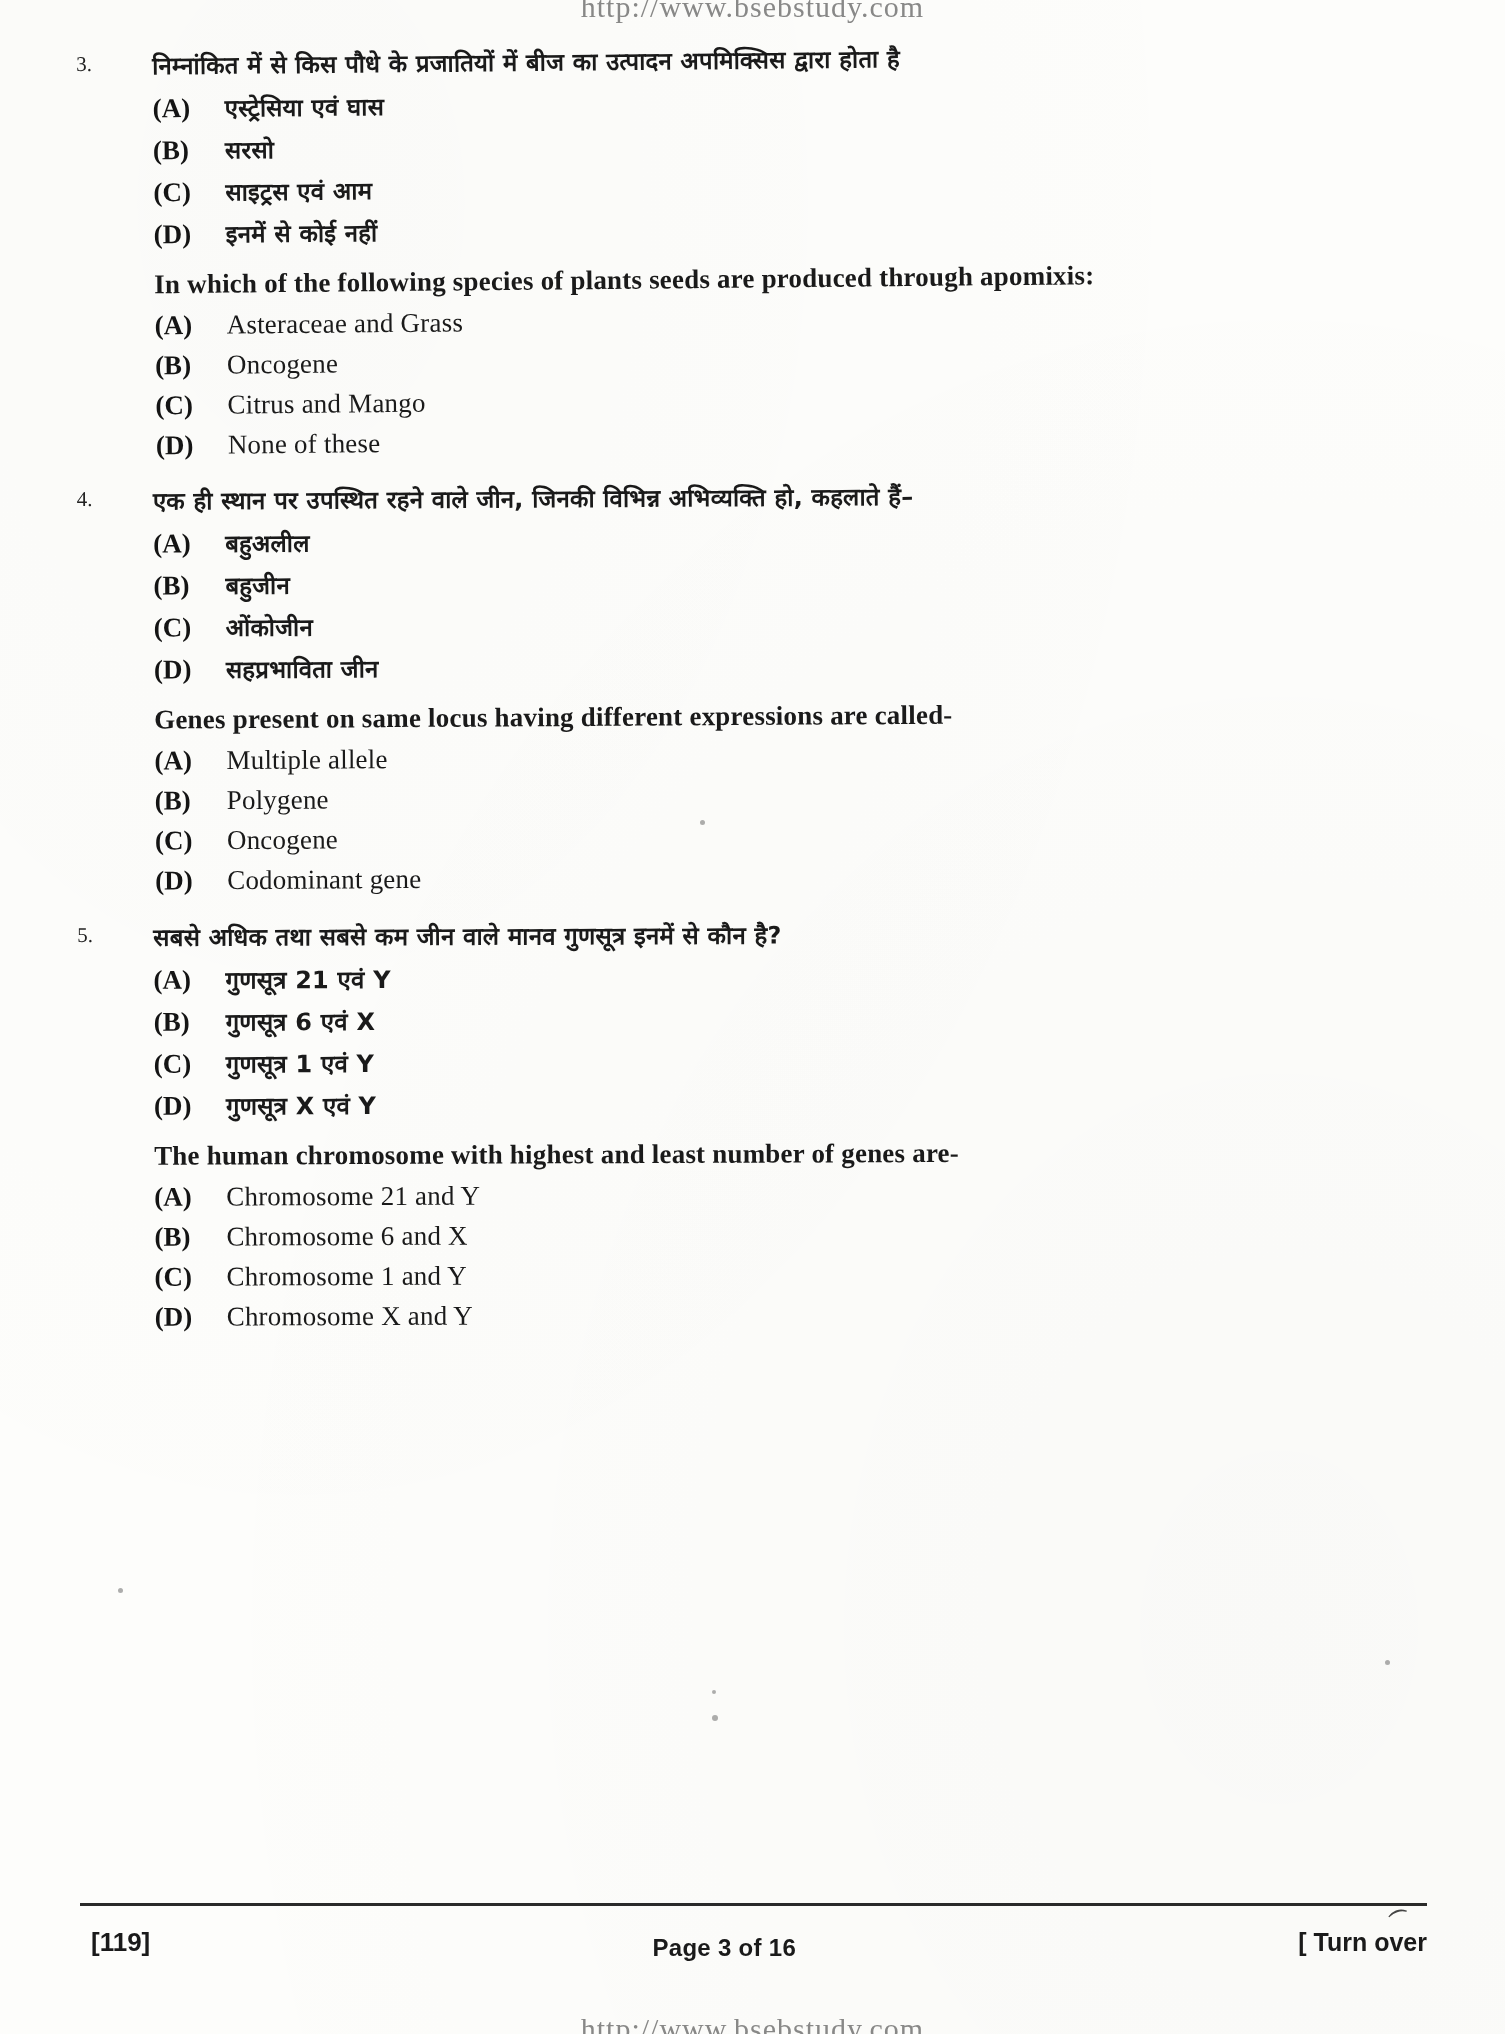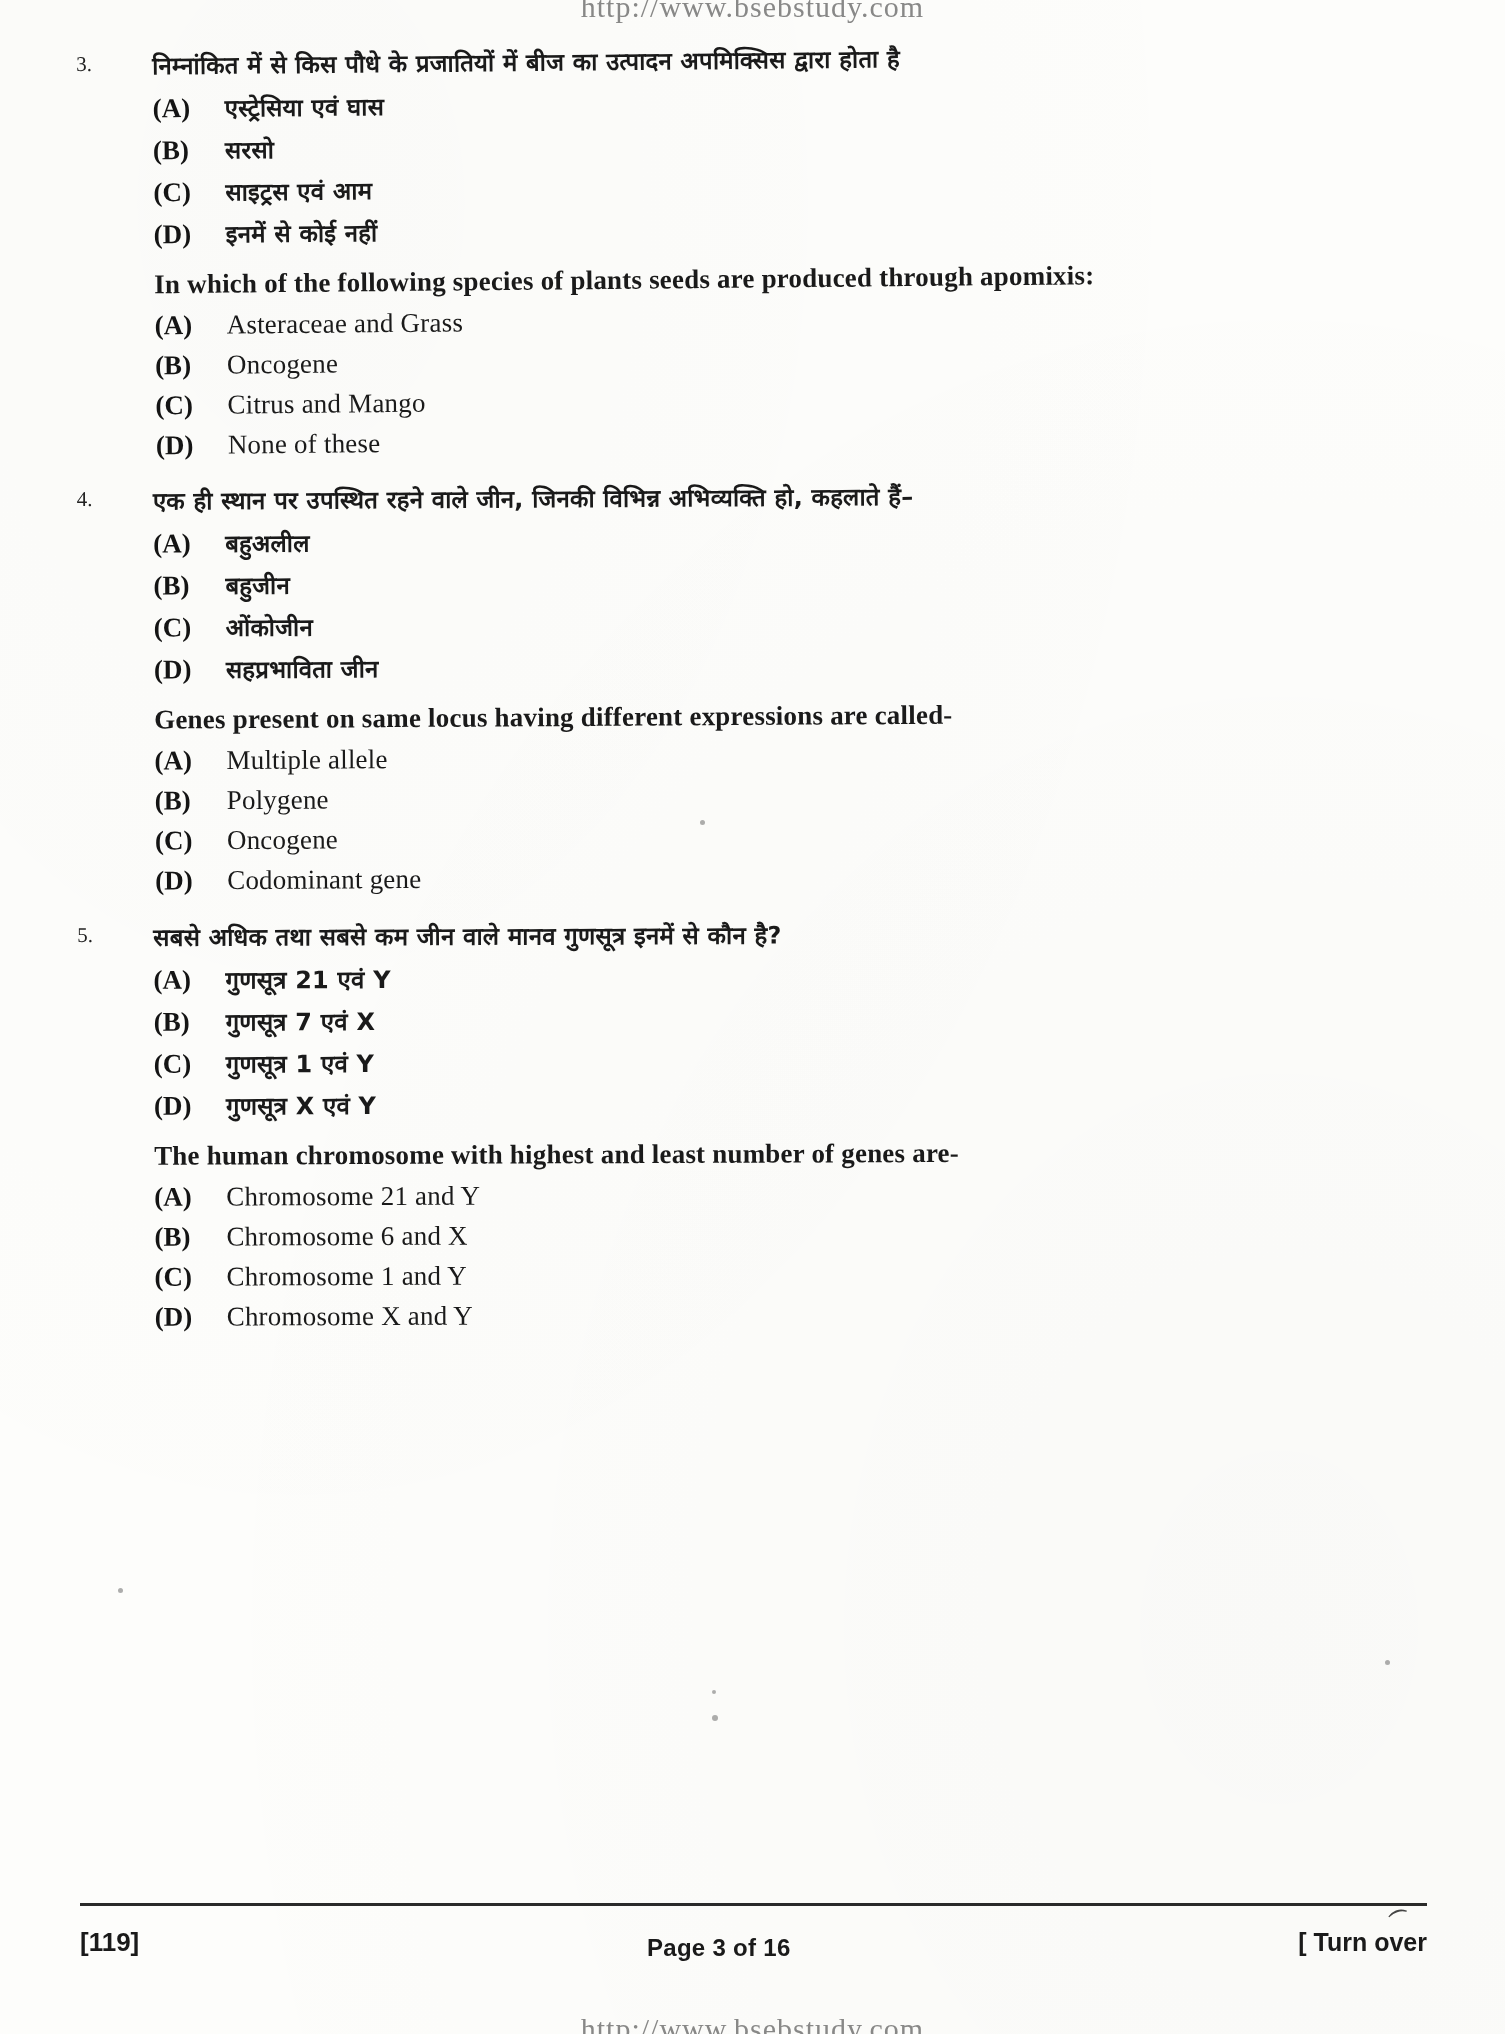--- a/index.html
+++ b/index.html
@@ -128,21 +128,21 @@
   .footer-rule {
     position: absolute;
     left: 80px;
     right: 78px;
     bottom: 128px;
     height: 3px;
     background: #2a2a2a;
   }
   .footer {
     position: absolute;
-    left: 80px;
+    left: 91px;
     right: 78px;
     bottom: 72px;
     display: flex;
     align-items: center;
     justify-content: space-between;
     font-family: "Liberation Sans", sans-serif;
     font-size: 26px;
     font-weight: 700;
     color: #1a1a1a;
   }
@@ -278,21 +278,21 @@
     <div class="qblock skew-3">
       <div class="qnum">5.</div>
       <div class="qstem hindi">सबसे अधिक तथा सबसे कम जीन वाले मानव गुणसूत्र इनमें से कौन है?</div>
       <div class="opts hindi">
         <div class="opt">
           <span class="opt-key">(A)</span>
           <span class="opt-txt hindi">गुणसूत्र 21 एवं Y</span>
         </div>
         <div class="opt">
           <span class="opt-key">(B)</span>
-          <span class="opt-txt hindi">गुणसूत्र 7 एवं X</span>
+          <span class="opt-txt hindi">गुणसूत्र 6 एवं X</span>
         </div>
         <div class="opt">
           <span class="opt-key">(C)</span>
           <span class="opt-txt hindi">गुणसूत्र 1 एवं Y</span>
         </div>
         <div class="opt">
           <span class="opt-key">(D)</span>
           <span class="opt-txt hindi">गुणसूत्र X एवं Y</span>
         </div>
       </div>

